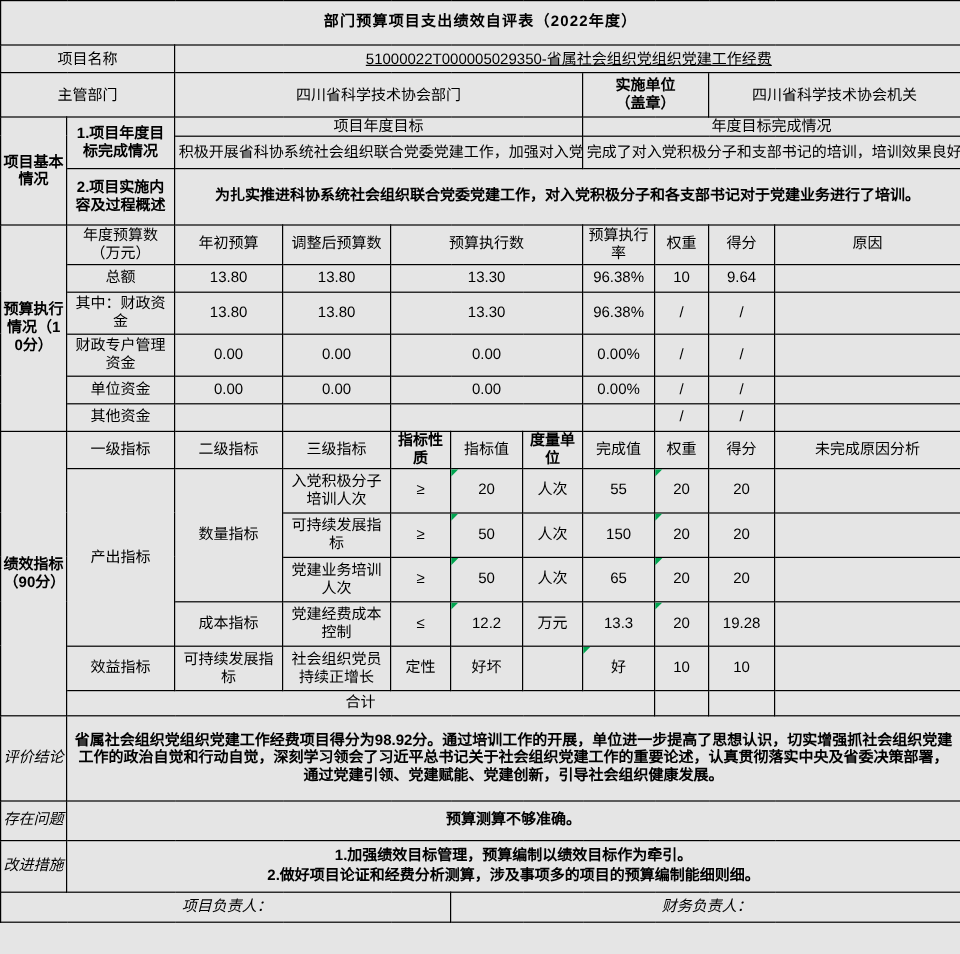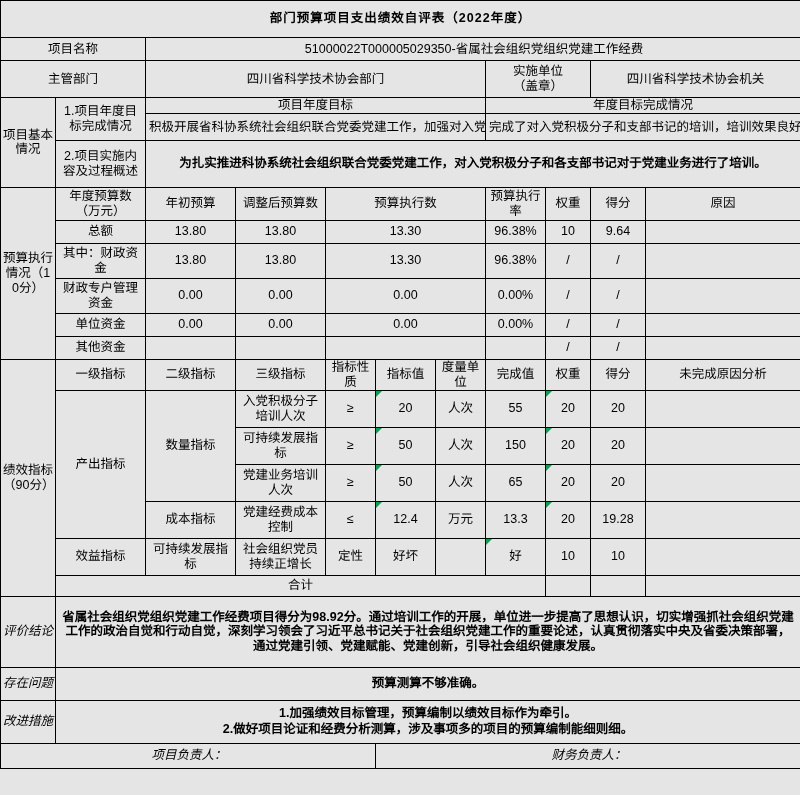--- a/index.html
+++ b/index.html
@@ -44,25 +44,27 @@
     padding: 2px 0 4px 0 !important;
   }
   .lbl {
     font-size: 12.5px;
   }
   .num {
     font-size: 12.5px;
   }
   .small {
     font-size: 11.5px;
+    font-weight: bold;
   }
   .code {
     font-size: 12px;
     text-align: left;
     padding-left: 4px !important;
+    text-decoration: underline;
   }
   
   .clip1 {
     position: relative;
     height: 26px;
     padding: 0 !important;
   }
   .clip1 .inner {
     position: absolute;
     top: 50%;
@@ -81,20 +83,21 @@
     font-size: 12.5px;
     vertical-align: top;
     font-weight: bold;
   }
   .para p {
     margin: 0 0 1px 0;
   }
   .vlabel {
     font-size: 12.5px;
     line-height: 1.2;
+    font-weight: bold;
   }
   
   .gmark {
     position: relative;
   }
   .gmark::before {
     content: "";
     position: absolute;
     top: 0;
     left: 0;
@@ -290,21 +293,21 @@
       <td class="num">65</td>
       <td class="num gmark">20</td>
       <td class="num">20</td>
       <td class="num"></td>
     </tr>
 
     <tr>
       <td class="lbl">成本指标</td>
       <td class="lbl" style="height:36px">党建经费成本控制</td>
       <td class="num">≤</td>
-      <td class="num gmark">12.4</td>
+      <td class="num gmark">12.2</td>
       <td class="num">万元</td>
       <td class="num">13.3</td>
       <td class="num gmark">20</td>
       <td class="num">19.28</td>
       <td class="num"></td>
     </tr>
 
     <tr>
       <td class="lbl">效益指标</td>
       <td class="lbl">可持续发展指标</td>

